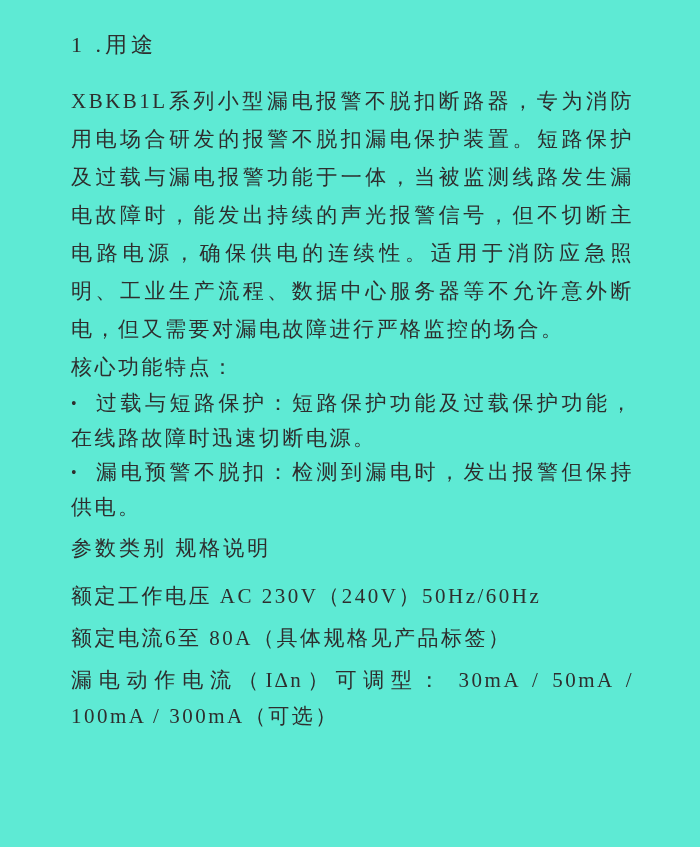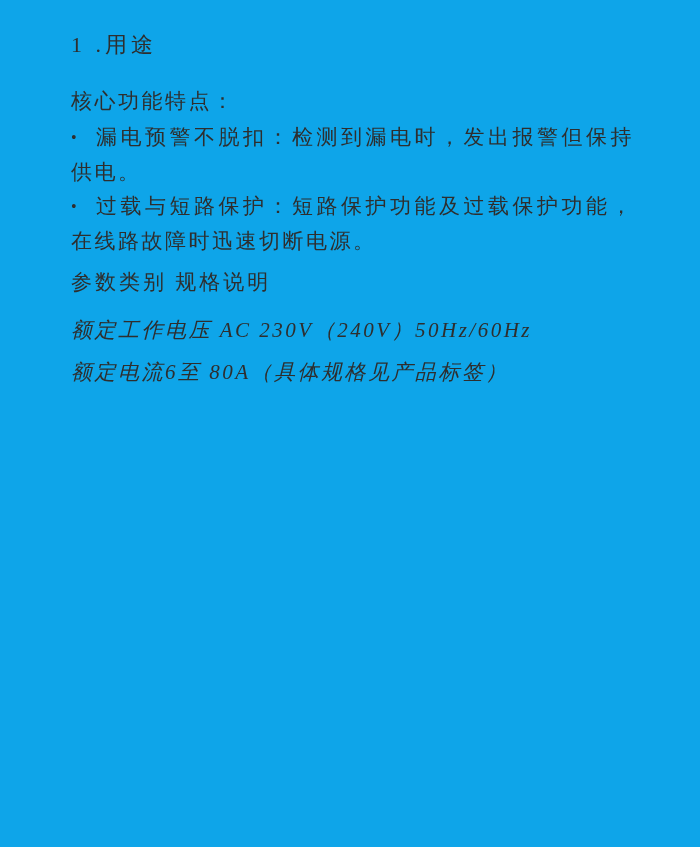--- a/index.html
+++ b/index.html
@@ -9,21 +9,21 @@
   }
   body {
     width: 700px;
     height: 847px;
     overflow: hidden;
   }
   .page {
     box-sizing: border-box;
     width: 700px;
     height: 847px;
-    background: #0ea5e9;
+    background: #5eead4;
     padding: 30px 66px 0 71px;
     font-family: "Liberation Serif", "DejaVu Serif", serif;
     color: #2e2e2e;
     font-size: 21px;
   }
   .heading {
     font-size: 22px;
     font-weight: normal;
     letter-spacing: 4px;
     margin: 0;
@@ -65,43 +65,44 @@
     margin: 6px 0 12px 0;
     line-height: 36px;
     letter-spacing: 3px;
   }
   .spec {
     margin: 6px 0 0 0;
     line-height: 36px;
     letter-spacing: 2.5px;
     text-align: justify;
     text-justify: inter-character;
-    font-style: italic;
   }
 </style>
 </head>
 <body>
 
 <div class="page">
 
   <h1 class="heading heading-1">1 .用途</h1>
 
+  <p class="para">XBKB1L系列小型漏电报警不脱扣断路器，专为消防用电场合研发的报警不脱扣漏电保护装置。短路保护及过载与漏电报警功能于一体，当被监测线路发生漏电故障时，能发出持续的声光报警信号，但不切断主电路电源，确保供电的连续性。适用于消防应急照明、工业生产流程、数据中心服务器等不允许意外断电，但又需要对漏电故障进行严格监控的场合。</p>
 
   <p class="features-label">核心功能特点：</p>
 
   <p class="bullet">
-    <span class="marker">•</span><span>漏电预警不脱扣：检测到漏电时，发出报警但保持供电。</span>
+    <span class="marker">•</span><span>过载与短路保护：短路保护功能及过载保护功能，在线路故障时迅速切断电源。</span>
   </p>
 
   <p class="bullet">
-    <span class="marker">•</span><span>过载与短路保护：短路保护功能及过载保护功能，在线路故障时迅速切断电源。</span>
+    <span class="marker">•</span><span>漏电预警不脱扣：检测到漏电时，发出报警但保持供电。</span>
   </p>
 
 
 
   <p class="spec-header">参数类别 规格说明</p>
 
   <p class="spec">额定工作电压 AC 230V（240V）50Hz/60Hz</p>
 
   <p class="spec">额定电流6至 80A（具体规格见产品标签）</p>
 
+  <p class="spec">漏电动作电流（I∆n）可调型： 30mA / 50mA / 100mA / 300mA（可选）</p>
 
 </div>
 
 </body></html>

